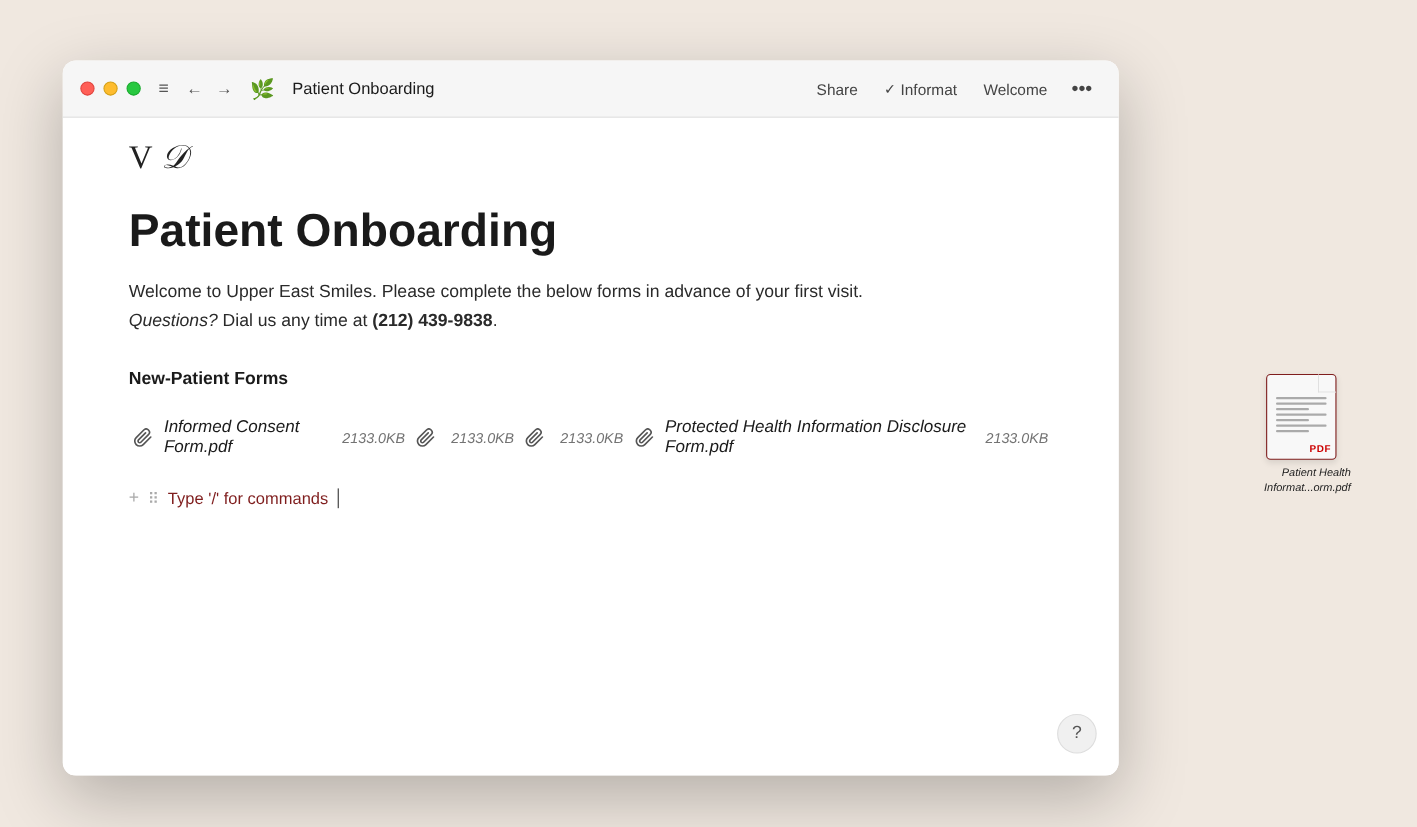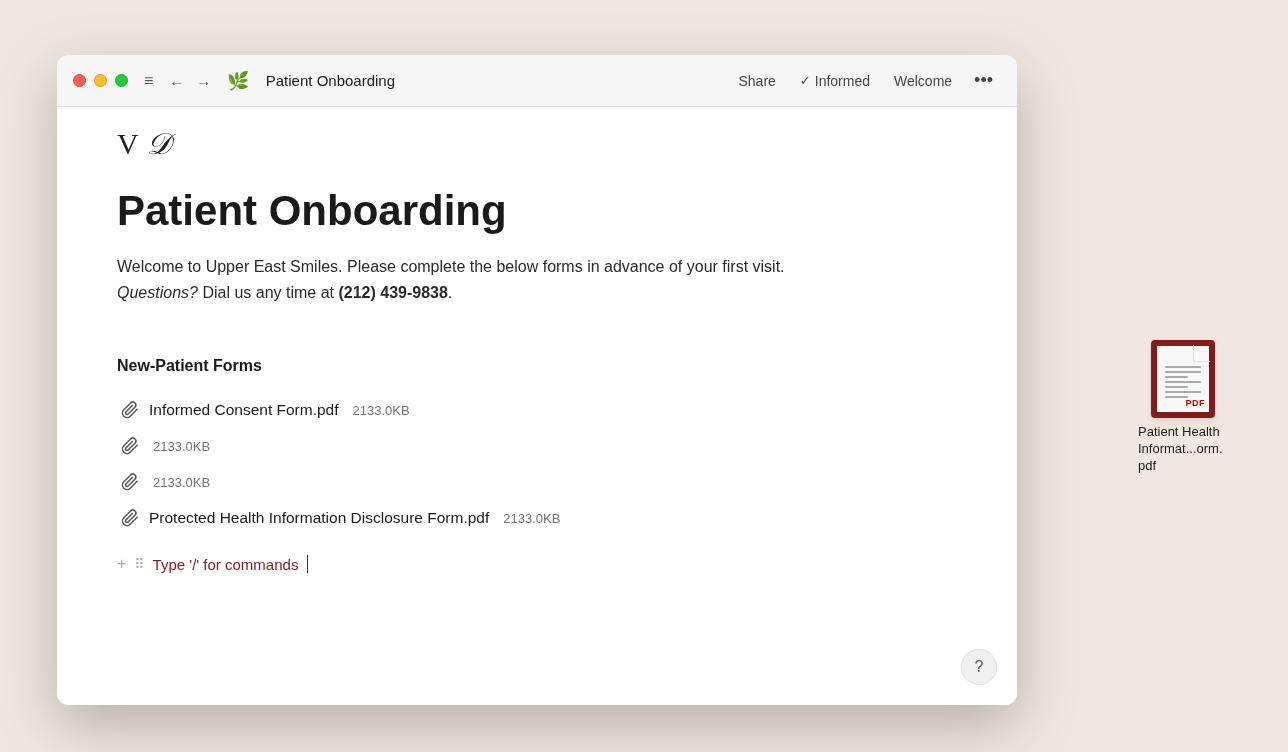--- a/index.html
+++ b/index.html
@@ -181,21 +181,21 @@
       margin-bottom: 20px;
       line-height: 1.1;
       margin-top: 10px;
     }
 
     
     .page-description {
       font-size: 16px;
       color: #2a2a2a;
       line-height: 1.6;
-      margin-bottom: 52px;
+      margin-bottom: 32px;
       max-width: 680px;
     }
 
     .page-description em {
       font-style: italic;
     }
 
     .page-description strong {
       font-weight: 700;
     }
@@ -204,22 +204,23 @@
     .section-heading {
       font-size: 16px;
       font-weight: 700;
       color: #1a1a1a;
       margin-bottom: 18px;
     }
 
     
     .file-list {
       display: flex;
-      flex-direction: column;
+      flex-direction: row;
       gap: 2px;
+      font-style: italic;
     }
 
     .file-item {
       display: flex;
       align-items: center;
       gap: 10px;
       padding: 8px 4px;
       cursor: pointer;
       border-radius: 4px;
     }
@@ -298,21 +299,21 @@
       align-items: center;
       gap: 6px;
       cursor: pointer;
       width: 90px;
     }
 
     .desktop-file-icon {
       width: 64px;
       height: 78px;
       background: #f8f8f8;
-      border: 6px solid #7f1d1d;
+      border: 1px solid #7f1d1d;
       border-radius: 4px;
       display: flex;
       flex-direction: column;
       align-items: center;
       justify-content: flex-start;
       padding: 6px 4px 4px 4px;
       position: relative;
       box-shadow: 0 2px 6px rgba(0,0,0,0.1);
     }
 
@@ -353,25 +354,26 @@
       position: absolute;
       bottom: 4px;
       right: 4px;
       font-size: 9px;
       font-weight: 700;
       color: #cc0000;
       letter-spacing: 0.5px;
     }
 
     .desktop-file-name {
-      font-size: 13px;
+      font-size: 10px;
       color: #222;
-      text-align: left;
+      text-align: right;
       line-height: 1.3;
       word-break: break-word;
+      font-style: italic;
     }
 
     .cursor-i {
       display: inline-block;
       width: 1px;
       height: 18px;
       background: #333;
       margin-left: 1px;
       vertical-align: text-bottom;
       animation: blink 1s step-end infinite;
@@ -405,21 +407,21 @@
         <span class="doc-icon">🌿</span>
         <span class="titlebar-title">Patient Onboarding</span>
       </div>
 
       <div class="titlebar-right">
         <div class="toolbar-btn">
           <span>Share</span>
         </div>
         <div class="toolbar-btn">
           <span class="checkmark">✓</span>
-          <span>Informed</span>
+          <span>Informat</span>
         </div>
         <div class="toolbar-btn">
           <span>Welcome</span>
         </div>
         <div class="toolbar-more">
           <span>•••</span>
         </div>
       </div>
     </div>
 

